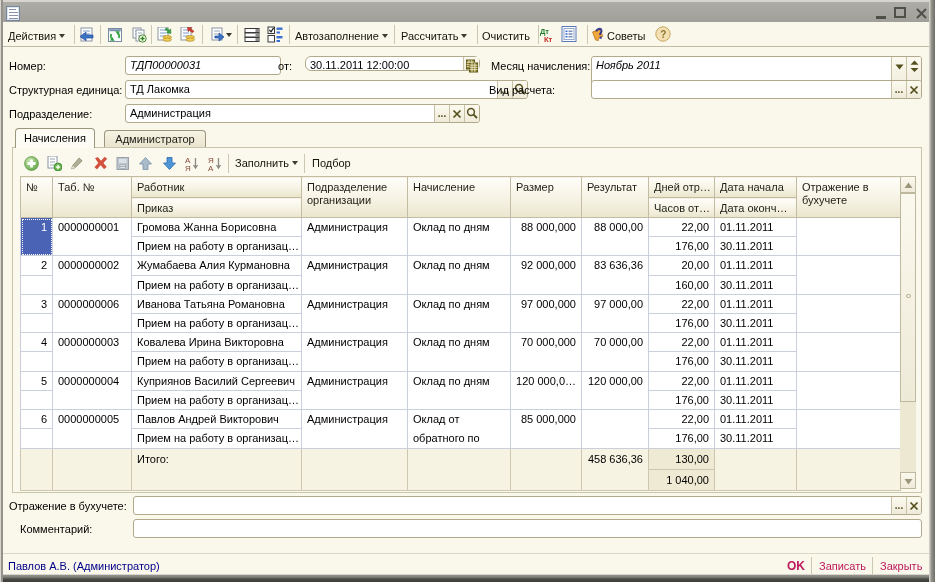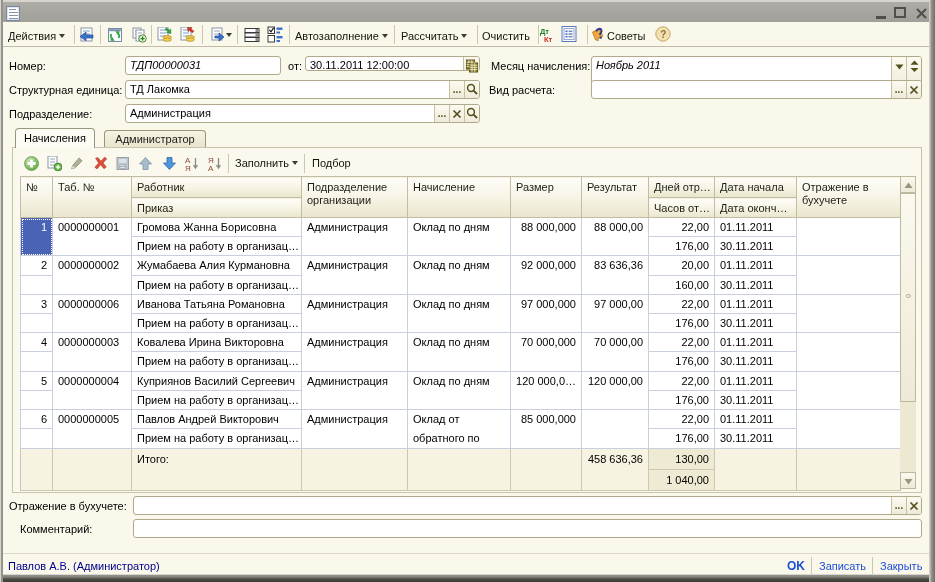--- a/index.html
+++ b/index.html
@@ -33,21 +33,21 @@
 #grid td.hd{background:linear-gradient(#FEFDF8 0%,#F7F4E6 50%,#E9E5CD 100%);border:1px solid #C2BDA2;color:#1E1E14;vertical-align:top;line-height:13px;padding-top:4px;}
 #grid td.hdw{white-space:normal;}
 #grid td.num{text-align:right;}
 #grid td.ftr{background:#F6F3E3;border-color:#CCC7AE;}
 #grid td.ftrd{background:#EEEAD3;}
 
 #vsb{left:900px;top:176px;width:16px;height:313px;background:#ECE8D2;z-index:6;position:absolute;}
 .sbb{position:absolute;left:0;width:16px;background:linear-gradient(#FBF9EE,#EEEAD8);border:1px solid #BDB89E;}
 #statusbar{left:3px;top:553px;width:926px;height:22px;border-top:1px solid #DBD8C8;position:absolute;}
 #status-user{position:absolute;left:5px;top:6px;color:#00008B;font-size:11px;}
-.bbtn{position:absolute;top:6px;font-size:11px;color:#1d4ed8;}
+.bbtn{position:absolute;top:6px;font-size:11px;color:#be185d;}
 svg{display:block;}
 .icon{position:absolute;}
 </style></head><body>
 <div class="abs" id="frame-top"></div>
 <div class="abs" id="frame-bottom"></div>
 <div class="abs" id="frame-left"></div>
 <div class="abs" id="frame-right"></div>
 <div class="abs" id="titlebar">
     <div id="title-ico">
       <i style="top:2px;width:7px;"></i>
@@ -168,22 +168,22 @@
     <div class="tbtxt" style="left:604px;">Советы</div>
     <svg class="icon" style="left:652px;top:4px" width="16" height="16" viewBox="0 0 16 16">
       <circle cx="8" cy="8" r="7.2" fill="#F2DFB2" stroke="#C8A860" stroke-width="1"></circle>
       <text x="5.2" y="12" font-size="10" font-weight="bold" fill="#8A7430" font-family="Liberation Sans">?</text>
     </svg>
   </div>
 <div class="lbl" style="left:9px;top:60px;">Номер:</div>
 <div class="inp" style="left:125px;top:56px;width:156px;height:19px;font-style:italic;">
     <div class="txt">ТДП00000031</div>
   </div>
-<div class="lbl" style="left:288px;top:60px;">от:</div>
-<div class="inp" style="left:305px;top:56px;width:175px;height:15px;">
+<div class="lbl" style="left:278px;top:60px;">от:</div>
+<div class="inp" style="left:305px;top:56px;width:175px;height:15px;border-radius:6px;">
     <div class="txt">30.11.2011 12:00:00</div>
     <div class="ibtn" style="right:0px;width:16px;border-radius:0 2px 2px 0;line-height:17px;">
       <svg style="margin:2px auto 0" width="14" height="14" viewBox="0 0 14 14">
         <rect x="1.5" y="1" width="8" height="9" fill="#8A8030" stroke="#5E5616"></rect>
         <rect x="4.5" y="4" width="8" height="9" fill="#8A8030" stroke="#5E5616"></rect>
         <g stroke="#F4EFD0" stroke-width="0.8">
           <line x1="4.5" y1="6.2" x2="12.5" y2="6.2"></line>
           <line x1="4.5" y1="8.4" x2="12.5" y2="8.4"></line>
           <line x1="4.5" y1="10.6" x2="12.5" y2="10.6"></line>
           <line x1="7" y1="4" x2="7" y2="13"></line>
@@ -206,21 +206,21 @@
         <path d="M0.5 8 L8.5 8 L4.5 12.1 Z" fill="#54501E"></path>
       </svg>
     </div>
     <div class="ibtn" style="right:15px;width:15px;line-height:17px;">
       <svg style="margin:7px auto 0" width="9" height="6" viewBox="0 0 9 6">
         <path d="M0.5 0.5 L8.5 0.5 L4.5 5.5 Z" fill="#54501E"></path>
       </svg>
     </div>
   </div>
 <div class="lbl" style="left:9px;top:84px;">Структурная единица:</div>
-<div class="inp" style="left:125px;top:80px;width:355px;height:19px;padding-left:26px;">
+<div class="inp" style="left:125px;top:80px;width:403px;height:19px;padding-left:26px;">
     <div class="txt">ТД Лакомка</div>
     <div class="ibtn" style="right:0px;width:15px;border-radius:0 2px 2px 0;line-height:17px;">
       <svg style="margin:2px auto 0" width="13" height="13" viewBox="0 0 13 13">
         <circle cx="5" cy="5" r="3.4" fill="none" stroke="#54501E" stroke-width="1.5"></circle>
         <line x1="7.6" y1="7.6" x2="11" y2="11" stroke="#54501E" stroke-width="1.9"></line>
       </svg>
     </div>
     <div class="ibtn" style="right:15px;width:15px;line-height:17px;"><span style="font-weight:bold;font-size:10px;">...</span></div>
   </div>
 <div class="lbl" style="left:489px;top:84px;">Вид расчета:</div>

